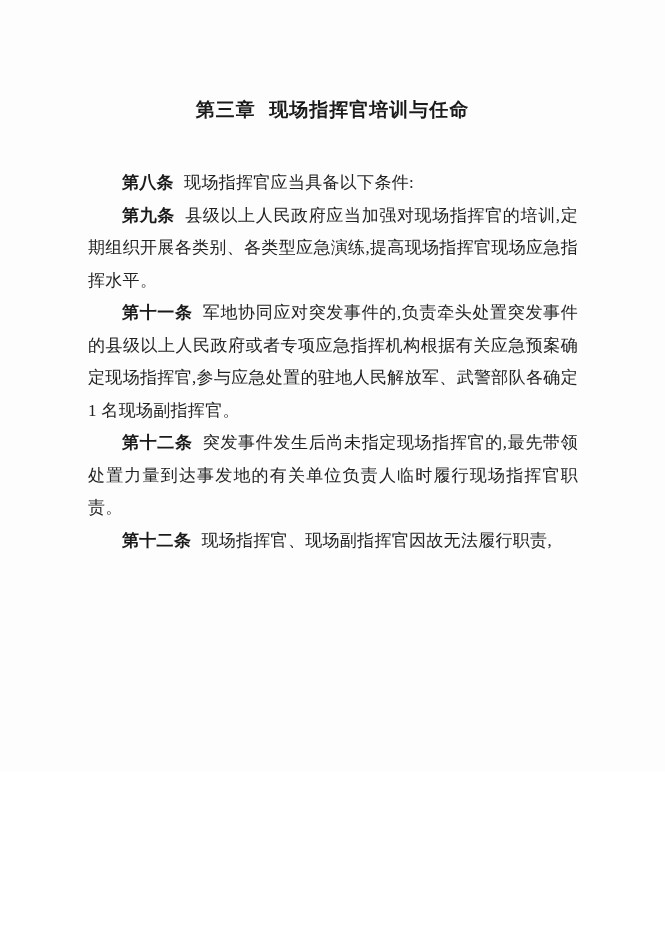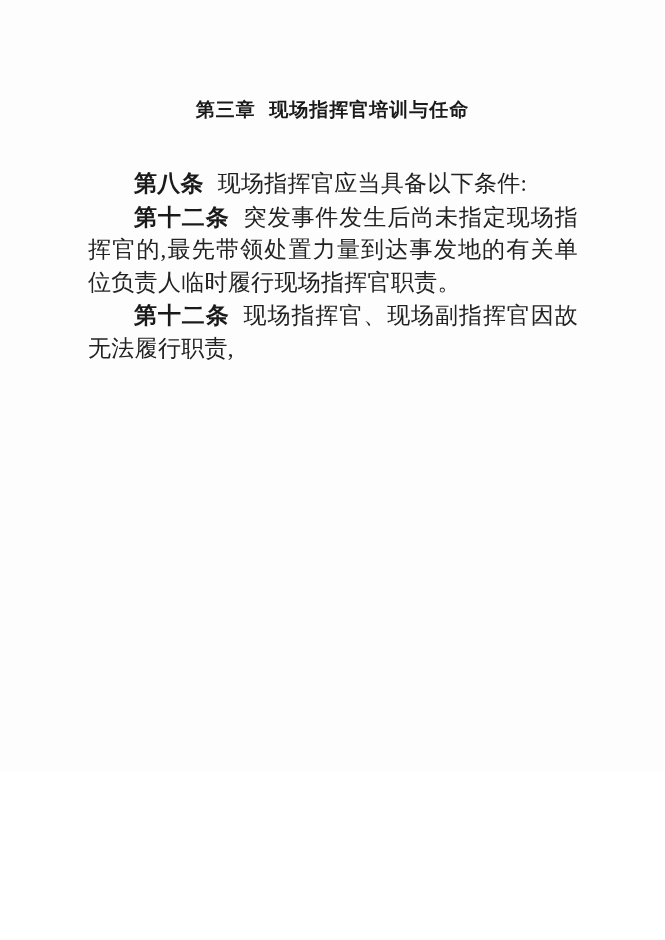--- a/index.html
+++ b/index.html
@@ -30,21 +30,21 @@
     white-space: nowrap;
   }
   .chapter-number {
     margin-right: 0.7em;
   }
   .content {
     position: absolute;
     top: 167px;
     left: 88px;
     width: 490px;
-    font-size: 23px;
+    font-size: 17px;
     line-height: 32.5px;
     text-align: justify;
     letter-spacing: 0.3px;
   }
   .para {
     margin: 0;
     padding: 0;
     text-indent: 2em;
   }
   .article-label {
@@ -77,20 +77,22 @@
 <body>
 
 <div class="page">
 
   <div class="chapter-heading">
     <span class="chapter-number">第三章</span><span>现场指挥官培训与任命</span>
   </div>
 
   <div class="content">
     <p class="para"><span class="article-label">第八条</span><span>现场指挥官应当具备以下条件:</span></p>
+    <p class="para"><span class="article-label">第九条</span><span>县级以上人民政府应当加强对现场指挥官的培训,定期组织开展各类别、各类型应急演练,提高现场指挥官现场应急指挥水平。</span></p>
+    <p class="para"><span class="article-label">第十一条</span><span>军地协同应对突发事件的,负责牵头处置突发事件的县级以上人民政府或者专项应急指挥机构根据有关应急预案确定现场指挥官,参与应急处置的驻地人民解放军、武警部队各确定 1 名现场副指挥官。</span></p>
     <p class="para"><span class="article-label">第十二条</span><span>突发事件发生后尚未指定现场指挥官的,最先带领处置力量到达事发地的有关单位负责人临时履行现场指挥官职责。</span></p>
     <p class="para"><span class="article-label">第十二条</span><span>现场指挥官、现场副指挥官因故无法履行职责,</span></p>
   </div>
 
   <div class="page-number">
     <span class="dash">—</span><span class="num">5</span><span class="dash">—</span>
   </div>
 
 </div>
 

